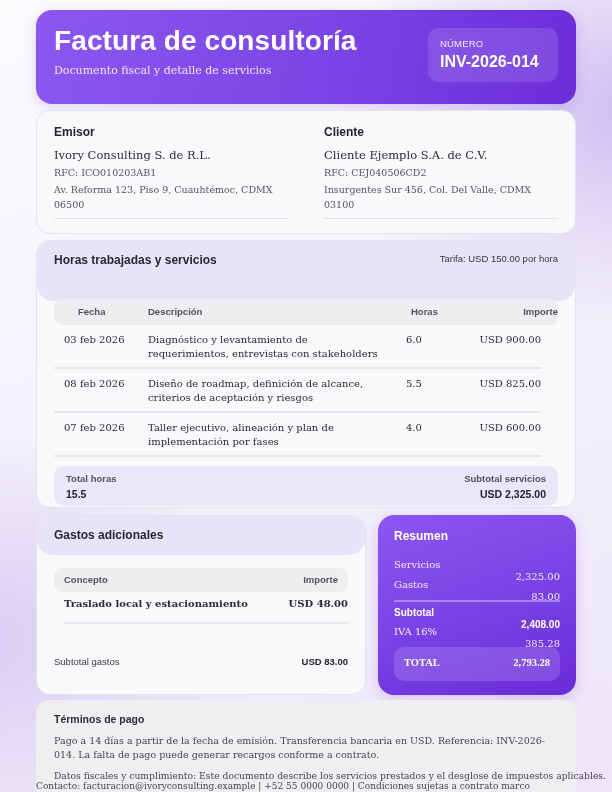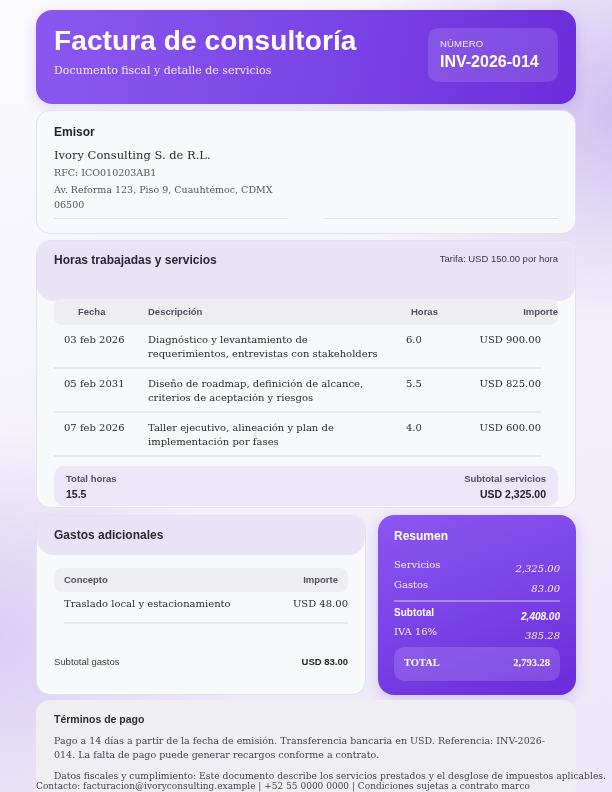--- a/index.html
+++ b/index.html
@@ -138,21 +138,21 @@
     color: #fff;
   }
   .r-title {
     position: absolute; left: 16px; top: 14px;
     font-family: "Liberation Sans", sans-serif; font-weight: 700; font-size: 12px; color: #fff;
   }
   .r-line {
     position: absolute; left: 16px; width: 166px;
     font-family: "DejaVu Serif", serif; font-size: 10px; color: #f1eaff;
   }
-  .r-line .v { position: absolute; right: 0; top: 4px; font-style: italic; }
+  .r-line .v { position: absolute; right: 0; top: 12px; }
   .r-line.bold { font-family: "Liberation Sans", sans-serif; font-weight: 700; color: #ffffff; }
   .r-divider {
     position: absolute; left: 16px; top: 85px; width: 166px; height: 2px; background: rgba(255,255,255,0.35);
   }
   .r-total {
     position: absolute; left: 16px; top: 132px; width: 166px; height: 34px;
     border-radius: 10px; background: rgba(255,255,255,0.15);
     font-family: Liberation Serif, serif; font-weight: 700; font-size: 10.5px; color: #ffffff;
   }
   .r-total span { position: absolute; top: 10px; }
@@ -193,20 +193,26 @@
 
 <div class="card parties">
   <div class="party left">
     <div class="party-label">Emisor</div>
     <div class="party-name">Ivory Consulting S. de R.L.</div>
     <div class="party-rfc">RFC: ICO010203AB1</div>
     <div class="party-addr">Av. Reforma 123, Piso 9, Cuauhtémoc, CDMX 06500</div>
   </div>
   <div class="party-date" style="left:17px;">Fecha de emisión: 12 feb 2026</div>
 
+  <div class="party right">
+    <div class="party-label">Cliente</div>
+    <div class="party-name">Cliente Ejemplo S.A. de C.V.</div>
+    <div class="party-rfc">RFC: CEJ040506CD2</div>
+    <div class="party-addr">Insurgentes Sur 456, Col. Del Valle, CDMX 03100</div>
+  </div>
   <div class="party-date" style="left:287px;">Vencimiento: 26 feb 2026</div>
 </div>
 
 <div class="card services">
   <div class="section-head">
     <div class="section-title">Horas trabajadas y servicios</div>
     <div class="rate">Tarifa: USD 150.00 por hora</div>
   </div>
   <div class="thead">
     <span style="left:10px;margin-left:14px;">Fecha</span>
@@ -214,21 +220,21 @@
     <span style="left:357px;">Horas</span>
     <span style="right:0;">Importe</span>
   </div>
   <div class="row" style="top:84px;">
     <span class="c-date">03 feb 2026</span>
     <span class="c-desc">Diagnóstico y levantamiento de requerimientos, entrevistas con stakeholders</span>
     <span class="c-hours">6.0</span>
     <span class="c-amt">USD 900.00</span>
   </div>
   <div class="row" style="top:128px;">
-    <span class="c-date">05 feb 2031</span>
+    <span class="c-date">08 feb 2026</span>
     <span class="c-desc">Diseño de roadmap, definición de alcance, criterios de aceptación y riesgos</span>
     <span class="c-hours">5.5</span>
     <span class="c-amt">USD 825.00</span>
   </div>
   <div class="row" style="top:172px;">
     <span class="c-date">07 feb 2026</span>
     <span class="c-desc">Taller ejecutivo, alineación y plan de implementación por fases</span>
     <span class="c-hours">4.0</span>
     <span class="c-amt">USD 600.00</span>
   </div>
@@ -241,21 +247,21 @@
 </div>
 
 <div class="card gastos">
   <div class="section-head">
     <div class="section-title">Gastos adicionales</div>
   </div>
   <div class="g-thead">
     <span style="left:10px;">Concepto</span>
     <span style="right:10px;">Importe</span>
   </div>
-  <div class="g-row" style="top:76px;">
+  <div class="g-row" style="top:76px;font-weight:bold;">
     <span style="left:0;">Traslado local y estacionamiento</span>
     <span style="right:0;">USD 48.00</span>
   </div>
   <div class="g-sub">
     <span>Subtotal gastos</span>
     <span class="v">USD 83.00</span>
   </div>
 </div>
 
 <div class="resumen">

